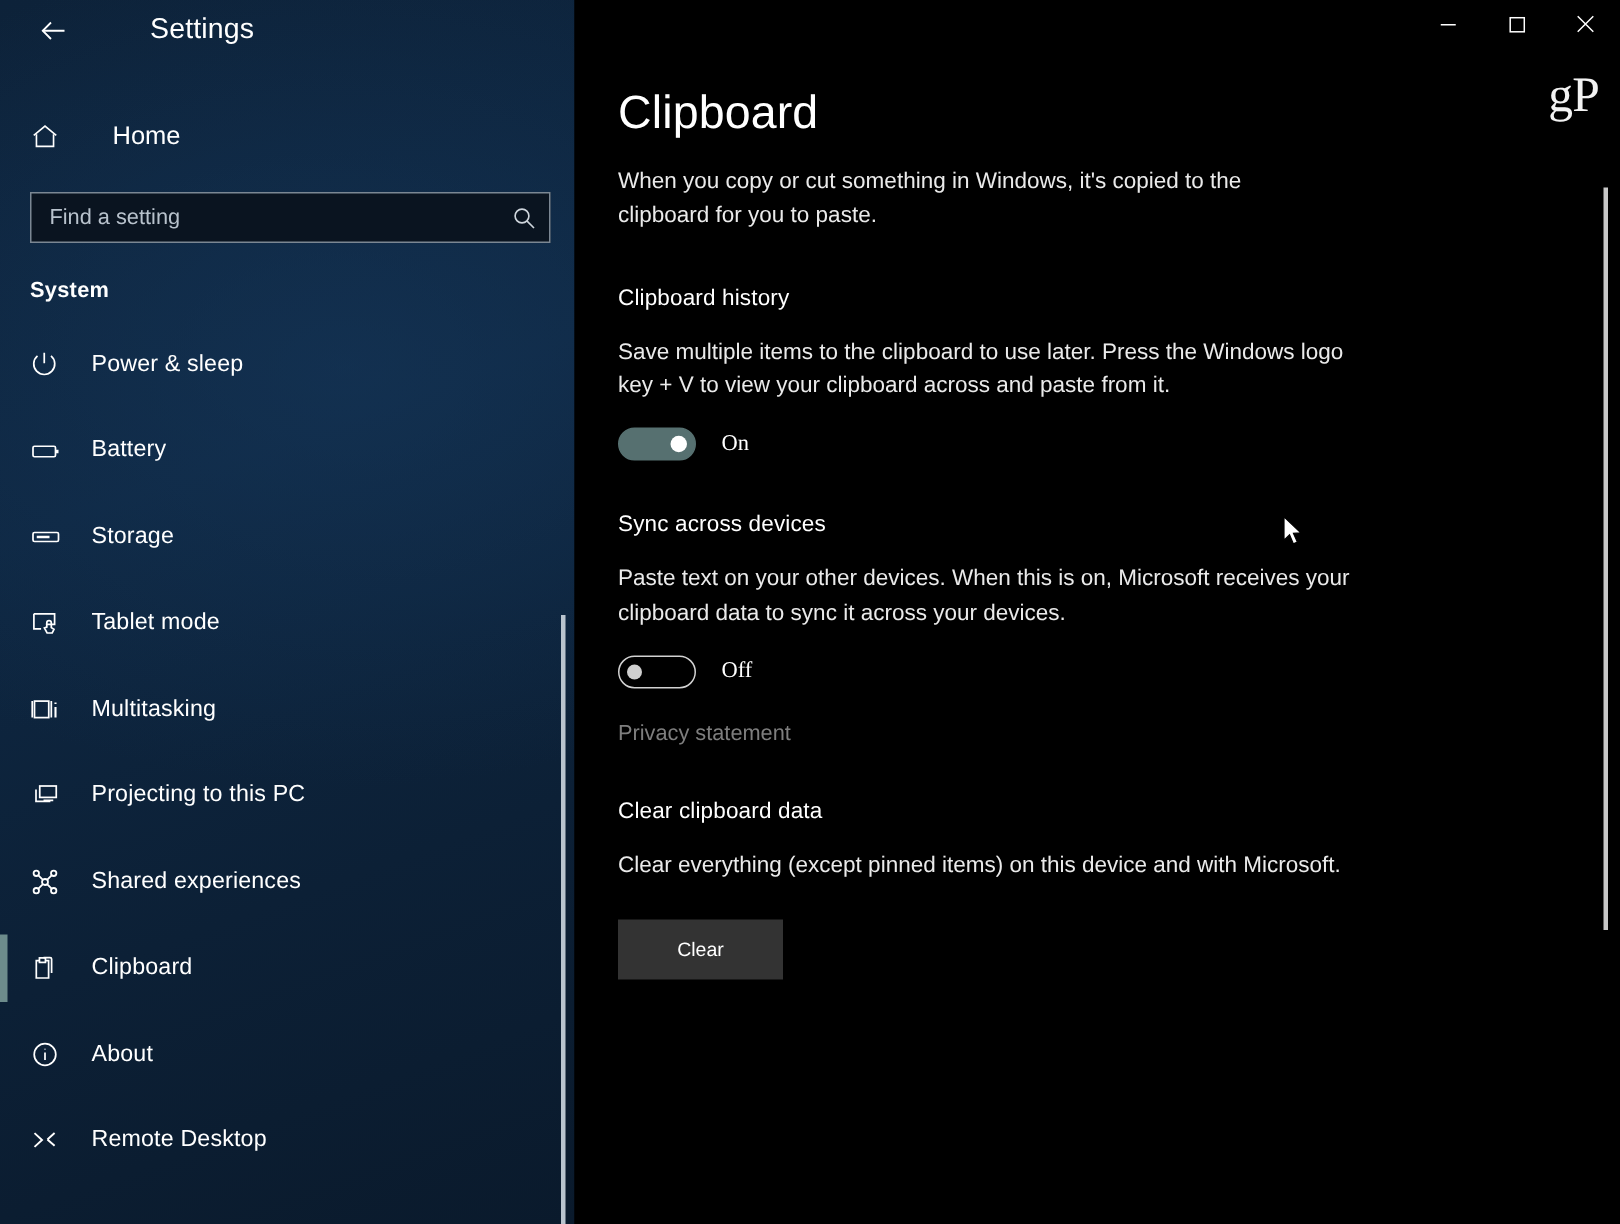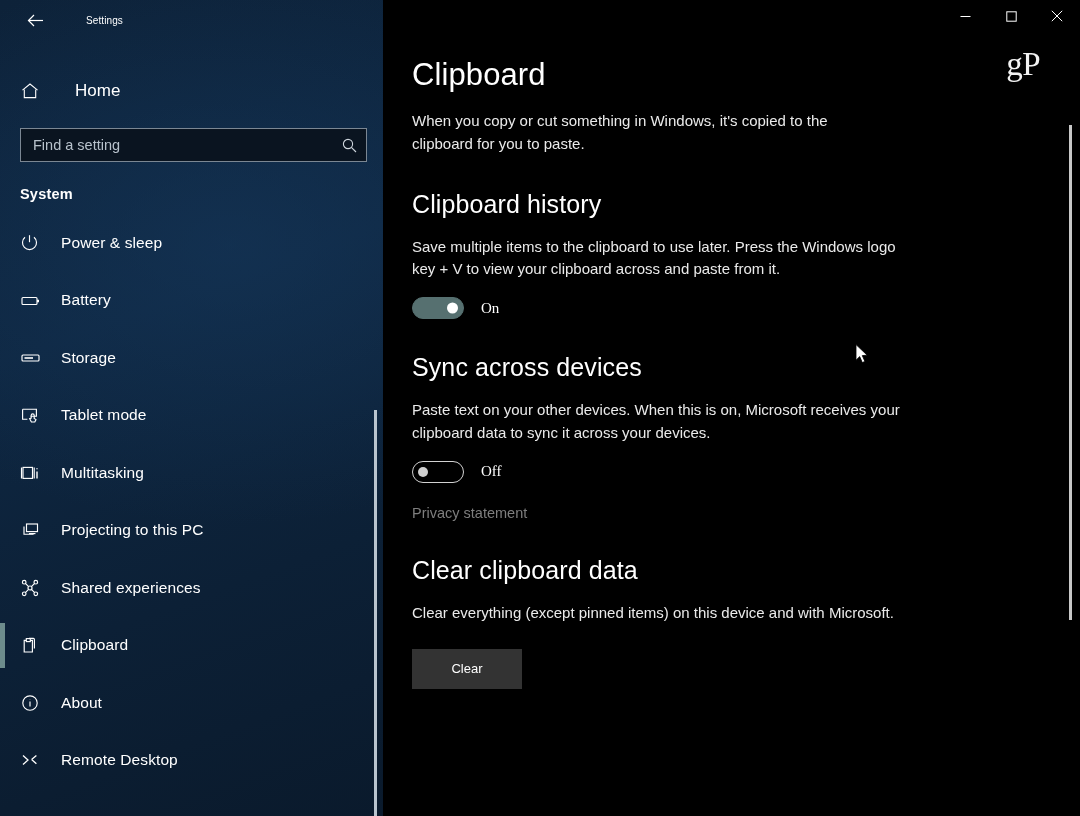--- a/index.html
+++ b/index.html
@@ -45,22 +45,22 @@
     width: 42px;
     height: 30px;
     display: flex;
     align-items: center;
     justify-content: center;
     color: #ffffff;
   }
   .back-btn svg { display: block; }
 
   .settings-title {
-    margin-left: 30px;
-    font-size: 10px;
+    margin-left: 44px;
+    font-size: 19px;
     color: #ffffff;
     letter-spacing: 0.1px;
   }
 
   
   .home-row {
     display: flex;
     align-items: center;
     height: 46px;
     margin-top: 28px;
@@ -187,21 +187,21 @@
     display: flex;
     align-items: center;
     justify-content: center;
     color: #ffffff;
   }
   .win-btn svg { display: block; }
 
   .watermark {
     position: absolute;
     top: 48px;
-    right: 40px;
+    right: 14px;
     font-family: "Liberation Serif", "DejaVu Serif", serif;
     font-size: 33px;
     color: #f2f2f2;
     letter-spacing: -0.5px;
     line-height: 1;
   }
 
   #main-content {
     position: absolute;
     left: 0;
@@ -222,21 +222,21 @@
     margin-top: 18px;
     font-size: 15px;
     color: #eaeaea;
     line-height: 1.52;
     max-width: 478px;
   }
 
   .section { margin-top: 34px; }
 
   .section-heading {
-    font-size: 25px;
+    font-size: 15px;
     font-weight: normal;
     color: #ffffff;
     letter-spacing: 0.1px;
   }
 
   .section-desc {
     margin-top: 17px;
     font-size: 15px;
     color: #eaeaea;
     line-height: 1.52;

